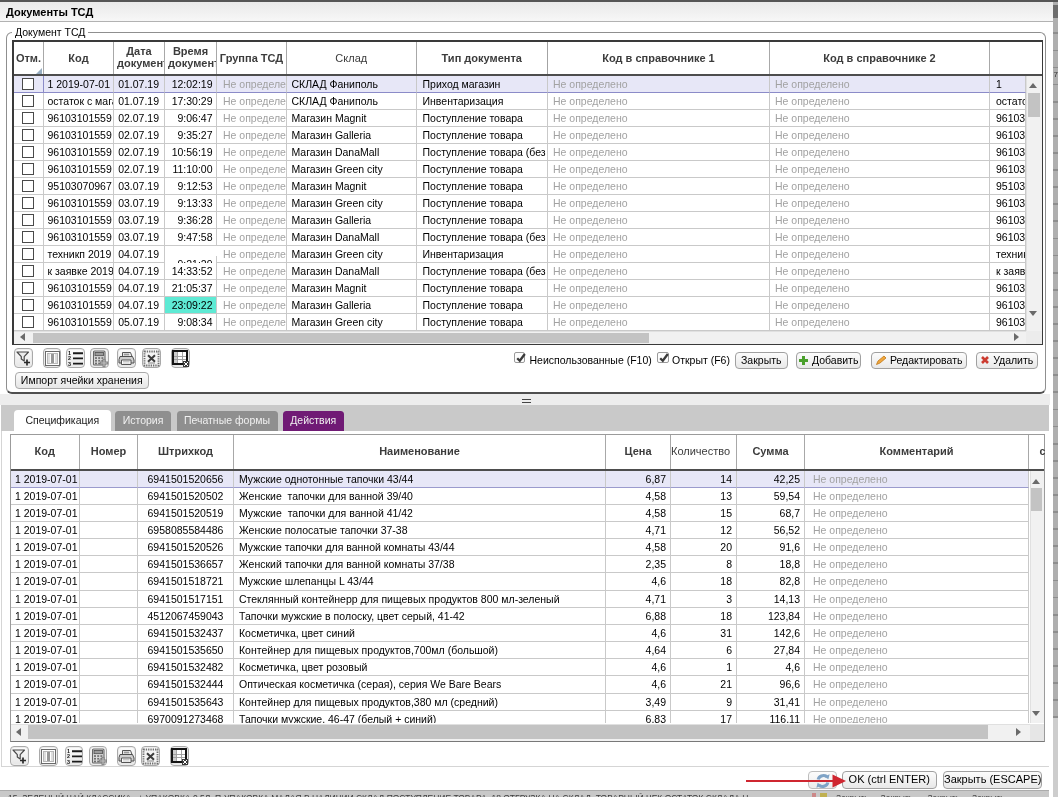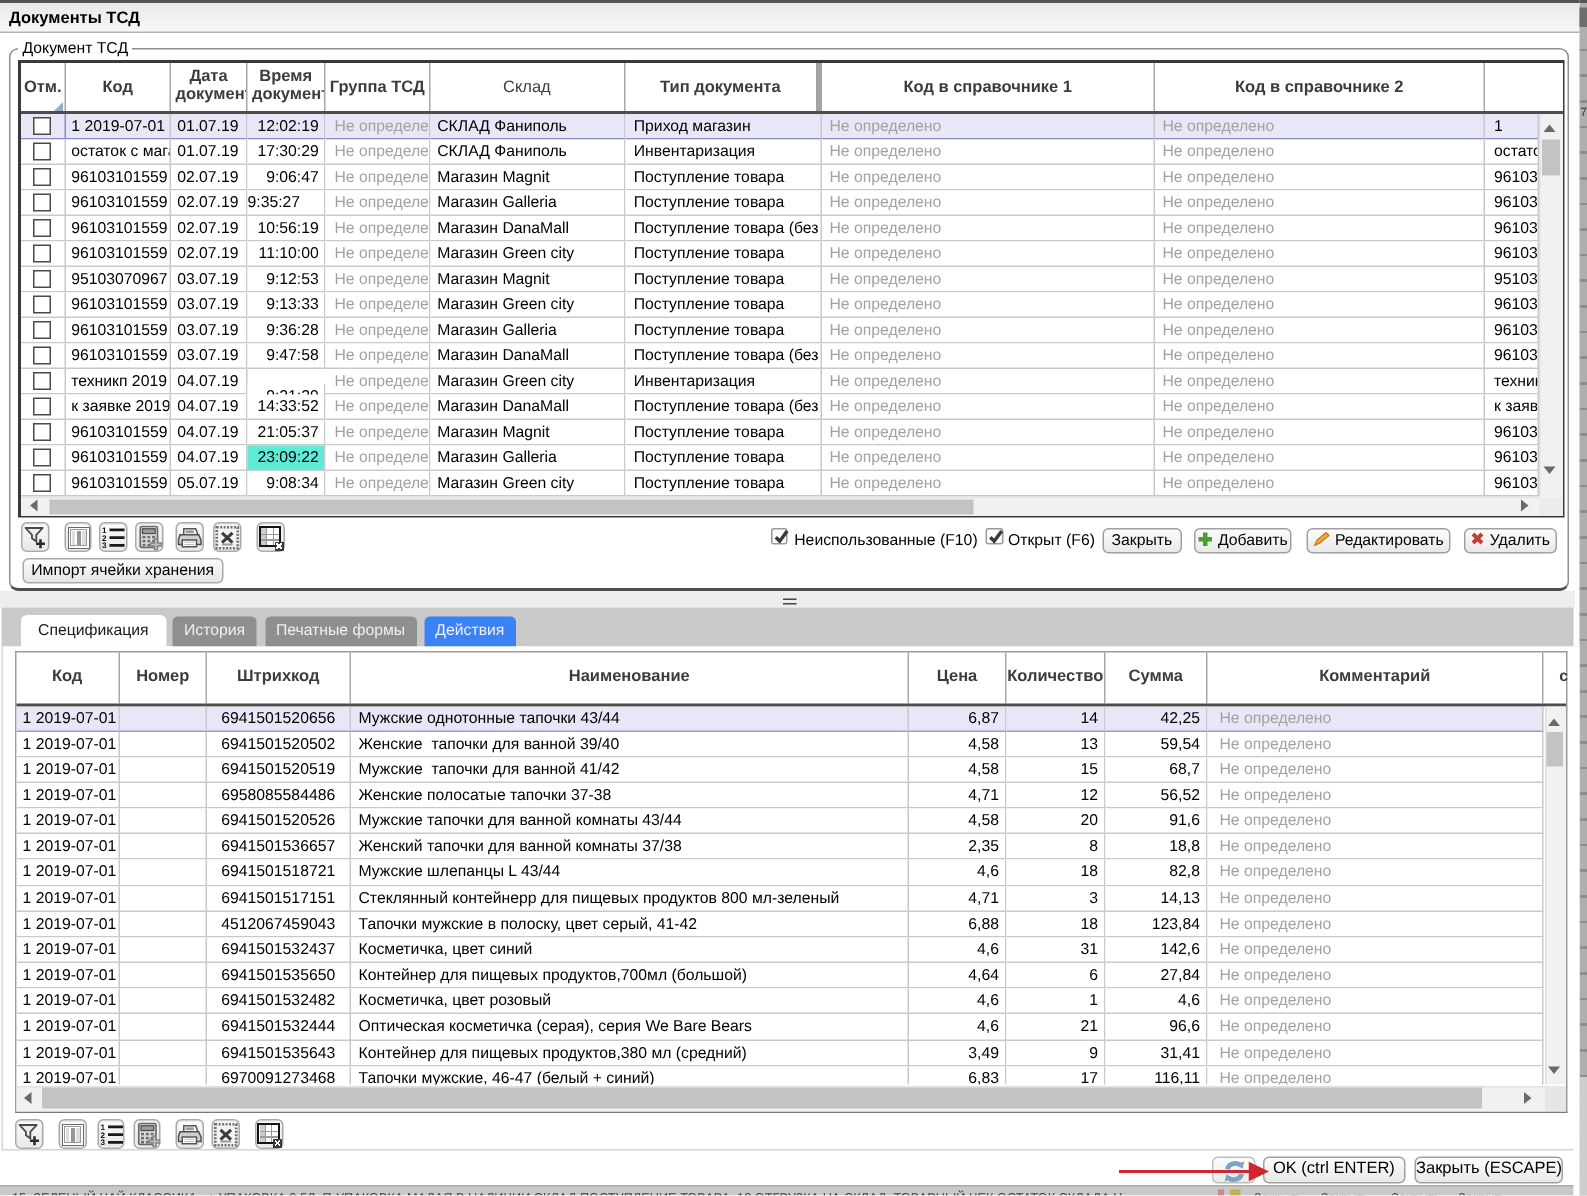--- a/index.html
+++ b/index.html
@@ -20,21 +20,21 @@
 <div class="abs cell" style="left:114px;top:42px;width:51px;height:32px;border-right:1px solid #a8a8a8;font-size:11px;font-weight:bold;color:#3c3c3c;padding-top:3px">
     <div style="text-align:center">Дата</div>
     <div style="padding-left:3px">документа</div>
   </div>
 <div class="abs cell" style="left:165px;top:42px;width:52px;height:32px;border-right:1px solid #a8a8a8;font-size:11px;font-weight:bold;color:#3c3c3c;padding-top:3px">
     <div style="text-align:center">Время</div>
     <div style="padding-left:3px">документа</div>
   </div>
 <div class="abs cell" style="left:217px;top:42px;width:70px;height:32px;border-right:1px solid #a8a8a8;font-size:11px;font-weight:bold;color:#3c3c3c;text-align:center;line-height:32px">Группа ТСД</div>
 <div class="abs cell" style="left:287px;top:42px;width:129.5px;height:32px;border-right:1px solid #a8a8a8;font-size:11px;font-weight:normal;color:#3c3c3c;text-align:center;line-height:32px">Склад</div>
-<div class="abs cell" style="left:416.5px;top:42px;width:131.5px;height:32px;border-right:4px solid #a3a3a3;font-size:11px;font-weight:bold;color:#3c3c3c;text-align:center;line-height:32px">Тип документа</div>
+<div class="abs cell" style="left:416.5px;top:42px;width:131.5px;height:32px;border-right:1px solid #a3a3a3;font-size:11px;font-weight:bold;color:#3c3c3c;text-align:center;line-height:32px">Тип документа</div>
 <div class="abs cell" style="left:548.0px;top:42px;width:222px;height:32px;border-right:1px solid #a8a8a8;font-size:11px;font-weight:bold;color:#3c3c3c;text-align:center;line-height:32px">Код в справочнике 1</div>
 <div class="abs cell" style="left:770.0px;top:42px;width:220px;height:32px;border-right:1px solid #a8a8a8;font-size:11px;font-weight:bold;color:#3c3c3c;text-align:center;line-height:32px">Код в справочнике 2</div>
 <div class="abs" style="left:36px;top:67.5px;width:0;height:0;border-bottom:6.5px solid #97aec2;border-left:6.5px solid transparent"></div>
 <div class="abs" style="left:14px;top:74px;width:1027.5px;height:2px;background:#4d4d4d"></div>
 <div class="abs" style="left:14px;top:76px;width:30px;height:17.0px;background:#e7e7f7;border-right:1px solid #8b8bc8;border-bottom:1px solid #8b8bc8">
     <div style="position:absolute;left:8px;top:2px;width:11.5px;height:11.5px;border:1px solid #4a4a4a;background:#fff"></div>
   </div>
 <div class="abs cell" style="left:44px;top:76px;width:70px;height:17.0px;background:#e7e7f7;border-right:1px solid #c9c9c9;border-bottom:1px solid #8b8bc8;font-size:10.5px;color:#000;text-align:left;padding-left:3.5px;line-height:16.0px">1 2019-07-01</div>
 <div class="abs cell" style="left:114px;top:76px;width:51px;height:17.0px;background:#e7e7f7;border-right:1px solid #c9c9c9;border-bottom:1px solid #8b8bc8;font-size:10.5px;color:#000;text-align:right;padding-right:5px;line-height:16.0px">01.07.19</div>
 <div class="abs cell" style="left:165px;top:76px;width:52px;height:17.0px;background:#e7e7f7;border-right:1px solid #c9c9c9;border-bottom:1px solid #8b8bc8;font-size:10.5px;color:#000;text-align:right;padding-right:3.5px;line-height:16.0px">12:02:19</div>
@@ -66,21 +66,21 @@
 <div class="abs cell" style="left:287px;top:110.0px;width:129.5px;height:17.0px;background:#fff;border-right:1px solid #c9c9c9;border-bottom:1px solid #c9c9c9;font-size:10.5px;color:#000;text-align:left;padding-left:4.5px;line-height:16.0px">Магазин Magnit</div>
 <div class="abs cell" style="left:416.5px;top:110.0px;width:131.5px;height:17.0px;background:#fff;border-right:1px solid #c9c9c9;border-bottom:1px solid #c9c9c9;font-size:10.5px;color:#000;text-align:left;padding-left:6px;line-height:16.0px">Поступление товара</div>
 <div class="abs cell" style="left:548.0px;top:110.0px;width:222px;height:17.0px;background:#fff;border-right:1px solid #c9c9c9;border-bottom:1px solid #c9c9c9;font-size:10.5px;color:#a2a2a2;text-align:left;padding-left:5px;line-height:16.0px">Не определено</div>
 <div class="abs cell" style="left:770.0px;top:110.0px;width:220px;height:17.0px;background:#fff;border-right:1px solid #c9c9c9;border-bottom:1px solid #c9c9c9;font-size:10.5px;color:#a2a2a2;text-align:left;padding-left:5px;line-height:16.0px">Не определено</div>
 <div class="abs cell" style="left:990.0px;top:110.0px;width:36px;height:17.0px;background:#fff;border-right:1px solid #c9c9c9;border-bottom:1px solid #c9c9c9;font-size:10.5px;color:#000;text-align:left;padding-left:6px;line-height:16.0px">96103101559</div>
 <div class="abs" style="left:14px;top:127.0px;width:30px;height:17.0px;background:#fff;border-right:1px solid #c9c9c9;border-bottom:1px solid #c9c9c9">
     <div style="position:absolute;left:8px;top:2px;width:11.5px;height:11.5px;border:1px solid #4a4a4a;background:#fff"></div>
   </div>
 <div class="abs cell" style="left:44px;top:127.0px;width:70px;height:17.0px;background:#fff;border-right:1px solid #c9c9c9;border-bottom:1px solid #c9c9c9;font-size:10.5px;color:#000;text-align:left;padding-left:3.5px;line-height:16.0px">96103101559</div>
 <div class="abs cell" style="left:114px;top:127.0px;width:51px;height:17.0px;background:#fff;border-right:1px solid #c9c9c9;border-bottom:1px solid #c9c9c9;font-size:10.5px;color:#000;text-align:right;padding-right:5px;line-height:16.0px">02.07.19</div>
-<div class="abs cell" style="left:165px;top:127.0px;width:52px;height:17.0px;background:#fff;border-right:1px solid #c9c9c9;border-bottom:1px solid #c9c9c9;font-size:10.5px;color:#000;text-align:left;padding-right:3.5px;line-height:16.0px">9:35:27</div>
+<div class="abs cell" style="left:165px;top:127.0px;width:52px;height:17.0px;background:#fff;border-right:1px solid #c9c9c9;border-bottom:1px solid #c9c9c9;font-size:10.5px;color:#000;text-align:right;padding-right:3.5px;line-height:16.0px">9:35:27</div>
 <div class="abs cell" style="left:217px;top:127.0px;width:70px;height:17.0px;background:#fff;border-right:1px solid #c9c9c9;border-bottom:1px solid #c9c9c9;font-size:10.5px;color:#a2a2a2;text-align:left;padding-left:6px;line-height:16.0px">Не определе</div>
 <div class="abs cell" style="left:287px;top:127.0px;width:129.5px;height:17.0px;background:#fff;border-right:1px solid #c9c9c9;border-bottom:1px solid #c9c9c9;font-size:10.5px;color:#000;text-align:left;padding-left:4.5px;line-height:16.0px">Магазин Galleria</div>
 <div class="abs cell" style="left:416.5px;top:127.0px;width:131.5px;height:17.0px;background:#fff;border-right:1px solid #c9c9c9;border-bottom:1px solid #c9c9c9;font-size:10.5px;color:#000;text-align:left;padding-left:6px;line-height:16.0px">Поступление товара</div>
 <div class="abs cell" style="left:548.0px;top:127.0px;width:222px;height:17.0px;background:#fff;border-right:1px solid #c9c9c9;border-bottom:1px solid #c9c9c9;font-size:10.5px;color:#a2a2a2;text-align:left;padding-left:5px;line-height:16.0px">Не определено</div>
 <div class="abs cell" style="left:770.0px;top:127.0px;width:220px;height:17.0px;background:#fff;border-right:1px solid #c9c9c9;border-bottom:1px solid #c9c9c9;font-size:10.5px;color:#a2a2a2;text-align:left;padding-left:5px;line-height:16.0px">Не определено</div>
 <div class="abs cell" style="left:990.0px;top:127.0px;width:36px;height:17.0px;background:#fff;border-right:1px solid #c9c9c9;border-bottom:1px solid #c9c9c9;font-size:10.5px;color:#000;text-align:left;padding-left:6px;line-height:16.0px">96103101559</div>
 <div class="abs" style="left:14px;top:144.0px;width:30px;height:17.0px;background:#fff;border-right:1px solid #c9c9c9;border-bottom:1px solid #c9c9c9">
     <div style="position:absolute;left:8px;top:2px;width:11.5px;height:11.5px;border:1px solid #4a4a4a;background:#fff"></div>
   </div>
 <div class="abs cell" style="left:44px;top:144.0px;width:70px;height:17.0px;background:#fff;border-right:1px solid #c9c9c9;border-bottom:1px solid #c9c9c9;font-size:10.5px;color:#000;text-align:left;padding-left:3.5px;line-height:16.0px">96103101559</div>
@@ -312,29 +312,29 @@
 <div class="abs" style="left:975.5px;top:351.5px;width:62.5px;height:17px;border:1px solid #a0a0a0;border-radius:4px;background:linear-gradient(#fcfcfc,#e8e8e8);font-size:10.5px;color:#000;text-align:center;line-height:15px;white-space:nowrap"><svg width="10" height="10" viewBox="0 0 10 10" style="vertical-align:-1px">
       <path d="M2 2l6 6M8 2L2 8" stroke="#cc3b30" stroke-width="2.6"></path>
     </svg> Удалить</div>
 <div class="abs" style="left:0;top:394px;width:1050px;height:11px;background:#ededed"></div>
 <div class="abs" style="left:521.5px;top:398.5px;width:9.5px;height:1.5px;background:#444"></div>
 <div class="abs" style="left:521.5px;top:401.5px;width:9.5px;height:1.5px;background:#444"></div>
 <div class="abs" style="left:1px;top:405px;width:1048px;height:26px;background:#c9c9c9"></div>
 <div class="abs" style="left:14px;top:410px;width:96.5px;height:21px;background:#fff;border-radius:4px 4px 0 0;font-size:10.5px;color:#1a1a1a;text-align:center;line-height:21px">Спецификация</div>
 <div class="abs" style="left:115px;top:411px;width:56px;height:19.5px;background:#8f8f8f;border-radius:3.5px 3.5px 0 0;font-size:10.5px;color:#f0f0f0;text-align:center;line-height:19px">История</div>
 <div class="abs" style="left:176.5px;top:411px;width:101px;height:19.5px;background:#8f8f8f;border-radius:3.5px 3.5px 0 0;font-size:10.5px;color:#f0f0f0;text-align:center;line-height:19px">Печатные формы</div>
-<div class="abs" style="left:283px;top:411px;width:60.5px;height:19.5px;background:#3b82f6;border-radius:3.5px 3.5px 0 0;font-size:10.5px;color:#f0f0f0;text-align:center;line-height:19px">Действия</div>
+<div class="abs" style="left:283px;top:411px;width:60.5px;height:19.5px;background:#701a75;border-radius:3.5px 3.5px 0 0;font-size:10.5px;color:#f0f0f0;text-align:center;line-height:19px">Действия</div>
 <div class="abs" style="left:1px;top:431px;width:1050px;height:336px;background:#fff;border:1px solid #d5d5d5;border-top:none"></div>
 <div class="abs" style="left:9.5px;top:434px;width:1035px;height:307.5px;border:1px solid #9b9b9b;border-bottom-color:#787878;background:#fff"></div>
 <div class="abs cell" style="left:10.5px;top:435px;width:69.5px;height:33.6px;border-right:1px solid #a8a8a8;font-size:11px;font-weight:bold;color:#3c3c3c;text-align:center;line-height:33.6px">Код</div>
 <div class="abs cell" style="left:80.0px;top:435px;width:58px;height:33.6px;border-right:1px solid #a8a8a8;font-size:11px;font-weight:bold;color:#3c3c3c;text-align:center;line-height:33.6px">Номер</div>
 <div class="abs cell" style="left:138.0px;top:435px;width:96px;height:33.6px;border-right:1px solid #a8a8a8;font-size:11px;font-weight:bold;color:#3c3c3c;text-align:center;line-height:33.6px">Штрихкод</div>
 <div class="abs cell" style="left:234.0px;top:435px;width:372px;height:33.6px;border-right:1px solid #a8a8a8;font-size:11px;font-weight:bold;color:#3c3c3c;text-align:center;line-height:33.6px">Наименование</div>
 <div class="abs cell" style="left:606.0px;top:435px;width:65px;height:33.6px;border-right:1px solid #a8a8a8;font-size:11px;font-weight:bold;color:#3c3c3c;text-align:center;line-height:33.6px">Цена</div>
-<div class="abs cell" style="left:671.0px;top:435px;width:66px;height:33.6px;border-right:1px solid #a8a8a8;font-size:11px;font-weight:bold;color:#3c3c3c;text-align:center;line-height:33.6px">Количество</div>
+<div class="abs cell" style="left:671.0px;top:435px;width:66px;height:33.6px;border-right:1px solid #a8a8a8;font-size:11px;font-weight:normal;color:#3c3c3c;text-align:left;line-height:33.6px">Количество</div>
 <div class="abs cell" style="left:737.0px;top:435px;width:68px;height:33.6px;border-right:1px solid #a8a8a8;font-size:11px;font-weight:bold;color:#3c3c3c;text-align:center;line-height:33.6px">Сумма</div>
 <div class="abs cell" style="left:805.0px;top:435px;width:224px;height:33.6px;border-right:1px solid #a8a8a8;font-size:11px;font-weight:bold;color:#3c3c3c;text-align:center;line-height:33.6px">Комментарий</div>
 <div class="abs" style="left:1039.5px;top:435px;font-size:10.5px;font-weight:bold;color:#3c3c3c;line-height:33.6px">с</div>
 <div class="abs" style="left:10.5px;top:468.6px;width:1033px;height:2px;background:#4d4d4d"></div>
 <div class="abs" style="left:10.5px;top:470.6px;width:1019px;height:252.9px;overflow:hidden">
 <div class="abs cell" style="left:0px;top:0px;width:69.5px;height:17.15px;background:#e7e7f7;border-right:1px solid #c9c9c9;border-bottom:1px solid #9b9bcd;font-size:10.5px;color:#000;text-align:left;padding-left:4.5px;line-height:16.15px">1 2019-07-01</div>
 <div class="abs cell" style="left:69.5px;top:0px;width:58px;height:17.15px;background:#e7e7f7;border-right:1px solid #c9c9c9;border-bottom:1px solid #9b9bcd;font-size:10.5px;color:#000;text-align:left;padding-left:4px;line-height:16.15px"></div>
 <div class="abs cell" style="left:127.5px;top:0px;width:96px;height:17.15px;background:#e7e7f7;border-right:1px solid #c9c9c9;border-bottom:1px solid #9b9bcd;font-size:10.5px;color:#000;text-align:center;;line-height:16.15px">6941501520656</div>
 <div class="abs cell" style="left:223.5px;top:0px;width:372px;height:17.15px;background:#e7e7f7;border-right:1px solid #c9c9c9;border-bottom:1px solid #9b9bcd;font-size:10.5px;color:#000;text-align:left;padding-left:5px;line-height:16.15px">Мужские однотонные тапочки 43/44</div>
 <div class="abs cell" style="left:595.5px;top:0px;width:65px;height:17.15px;background:#e7e7f7;border-right:1px solid #c9c9c9;border-bottom:1px solid #9b9bcd;font-size:10.5px;color:#000;text-align:right;padding-right:4px;line-height:16.15px">6,87</div>

